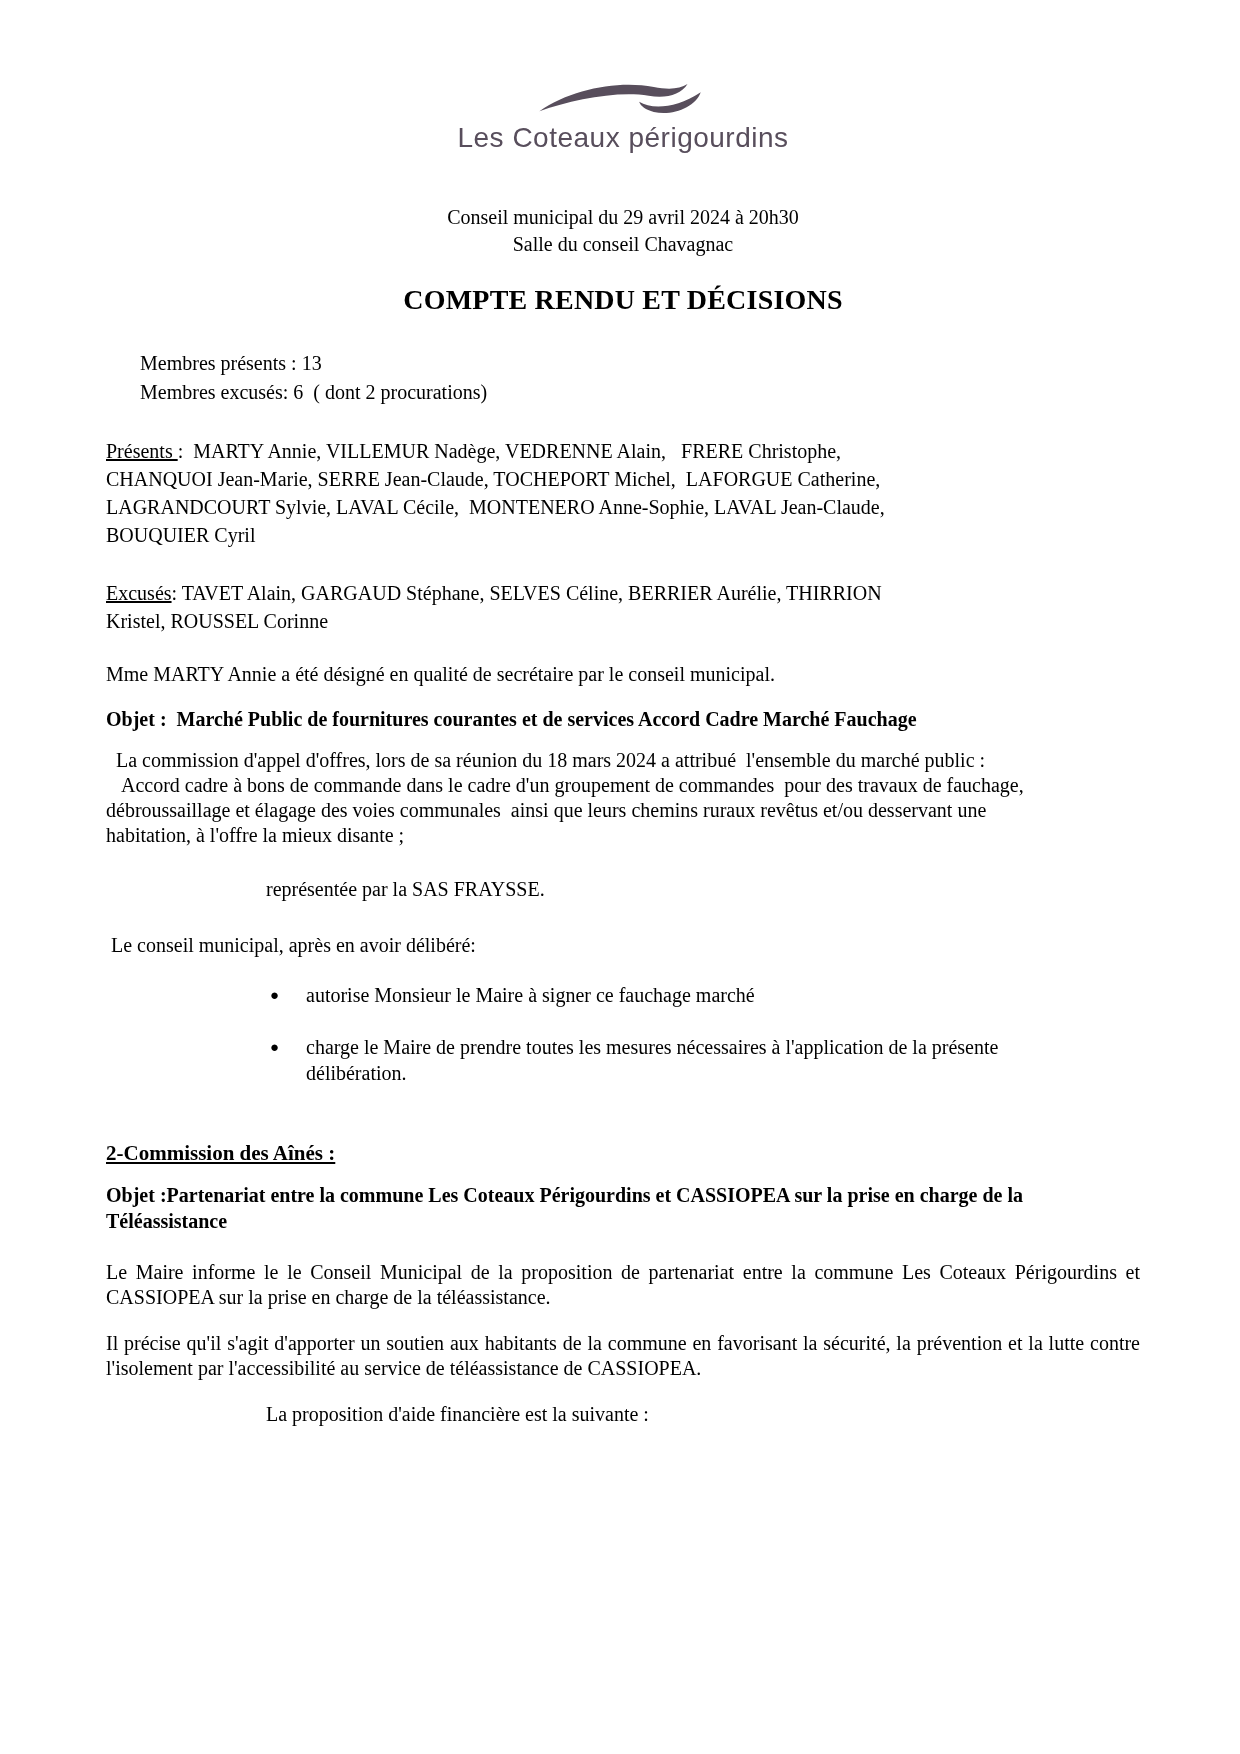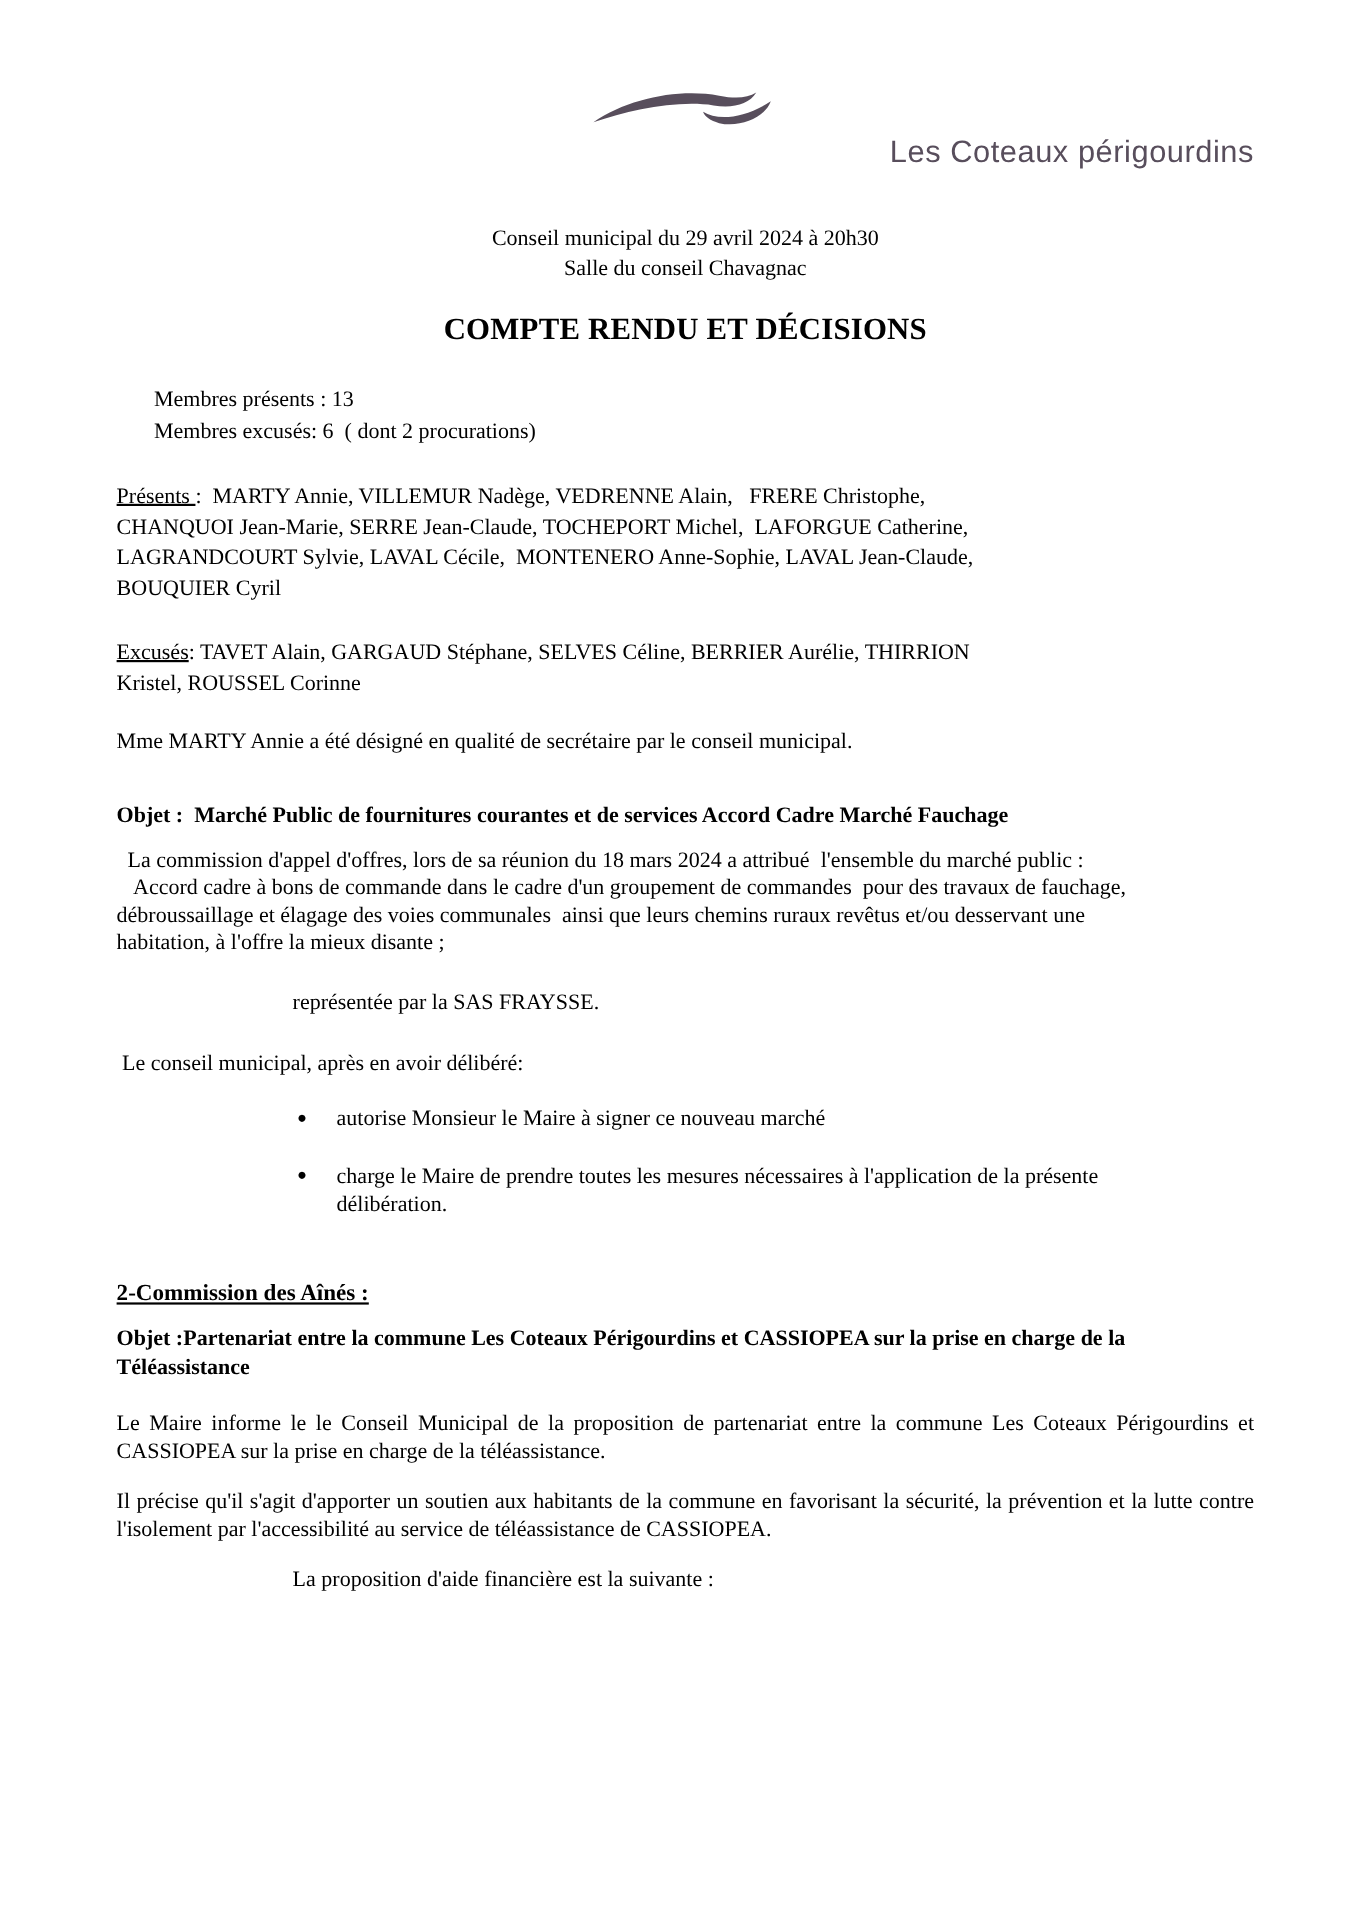--- a/index.html
+++ b/index.html
@@ -5,40 +5,40 @@
 <style>
   html,body{margin:0;padding:0;background:#ffffff;}
   .page{
     width:1240px;height:1754px;margin:0 auto;background:#ffffff;
     font-family:"Liberation Serif","DejaVu Serif",serif;
     color:#000000;font-size:20px;line-height:28px;
     box-sizing:border-box;padding:0 100px 0 106px;
     overflow:hidden;position:relative;
   }
   
-  .logo-wrap{text-align:right;margin-top:76px;}
+  .logo-wrap{text-align:center;margin-top:76px;}
   .logo-swoosh{display:block;margin:0 auto;width:236px;height:44px;}
   .logo-text{
     font-family:"Liberation Sans","DejaVu Sans",sans-serif;
     font-size:28px;line-height:32px;font-weight:400;letter-spacing:.5px;
     color:#584e5c;margin-top:2px;
   }
   
   .doc-header{margin-top:50px;text-align:center;font-weight:normal;font-size:20px;line-height:27px;}
   .doc-title{margin-top:28px;text-align:center;font-weight:bold;font-size:28px;line-height:27px;letter-spacing:.2px;}
   
   .attendance{margin-top:36px;line-height:29px;white-space:pre-wrap;margin-left:34px;}
   
   .roster{margin-top:30px;line-height:28px;white-space:pre-wrap;}
   .roster .lead{text-decoration:underline;}
   .secretary{margin-top:25px;line-height:28px;}
   
   .section-heading{margin-top:60px;font-weight:bold;font-size:21px;line-height:28px;text-decoration:underline;}
   .section-heading.h2{margin-top:53px;}
-  .objet{margin-top:40px;font-weight:bold;font-size:20px;line-height:26px;white-space:pre-wrap;}
+  .objet{margin-top:18px;font-weight:bold;font-size:20px;line-height:26px;white-space:pre-wrap;}
   .objet.o2{margin-top:15px;}
   .para-pre{margin-top:16px;line-height:25px;white-space:pre-wrap;}
   .indented{margin-top:28px;margin-left:160px;line-height:26px;}
   .delib-intro{margin-top:30px;line-height:26px;white-space:pre-wrap;}
   .bullet-row{display:flex;margin-top:24px;line-height:26px;}
   .bullet-row .glyph{width:36px;flex:0 0 36px;margin-left:164px;font-size:15px;line-height:26px;}
   .bullet-row .btext{flex:1;max-width:700px;}
   .bullet-row.b2{margin-top:26px;}
   .just{margin-top:26px;line-height:25px;text-align:justify;}
   .just.p2{margin-top:21px;}
@@ -79,21 +79,21 @@
   <div class="objet">Objet :  Marché Public de fournitures courantes et de services Accord Cadre Marché Fauchage</div>
   <div class="para-pre">  La commission d'appel d'offres, lors de sa réunion du 18 mars 2024 a attribué  l'ensemble du marché public :
    Accord cadre à bons de commande dans le cadre d'un groupement de commandes  pour des travaux de fauchage,
 débroussaillage et élagage des voies communales  ainsi que leurs chemins ruraux revêtus et/ou desservant une
 habitation, à l'offre la mieux disante ;</div>
   <div class="indented">représentée par la SAS FRAYSSE.</div>
   <div class="delib-intro"> Le conseil municipal, après en avoir délibéré:</div>
 
   <div class="bullet-row">
     <span class="glyph">●</span>
-    <span class="btext">autorise Monsieur le Maire à signer ce nouveau marché</span>
+    <span class="btext">autorise Monsieur le Maire à signer ce fauchage marché</span>
   </div>
   <div class="bullet-row b2">
     <span class="glyph">●</span>
     <span class="btext">charge le Maire de prendre toutes les mesures nécessaires à l'application de la présente délibération.</span>
   </div>
 
   <div class="section-heading h2">2-Commission des Aînés :</div>
   <div class="objet o2">Objet :Partenariat entre la commune Les Coteaux Périgourdins et CASSIOPEA sur la prise en charge de la
 Téléassistance</div>
   <div class="just">Le Maire  informe le le Conseil Municipal de la proposition de partenariat entre la commune Les Coteaux Périgourdins et CASSIOPEA sur la prise en charge de la téléassistance.</div>

